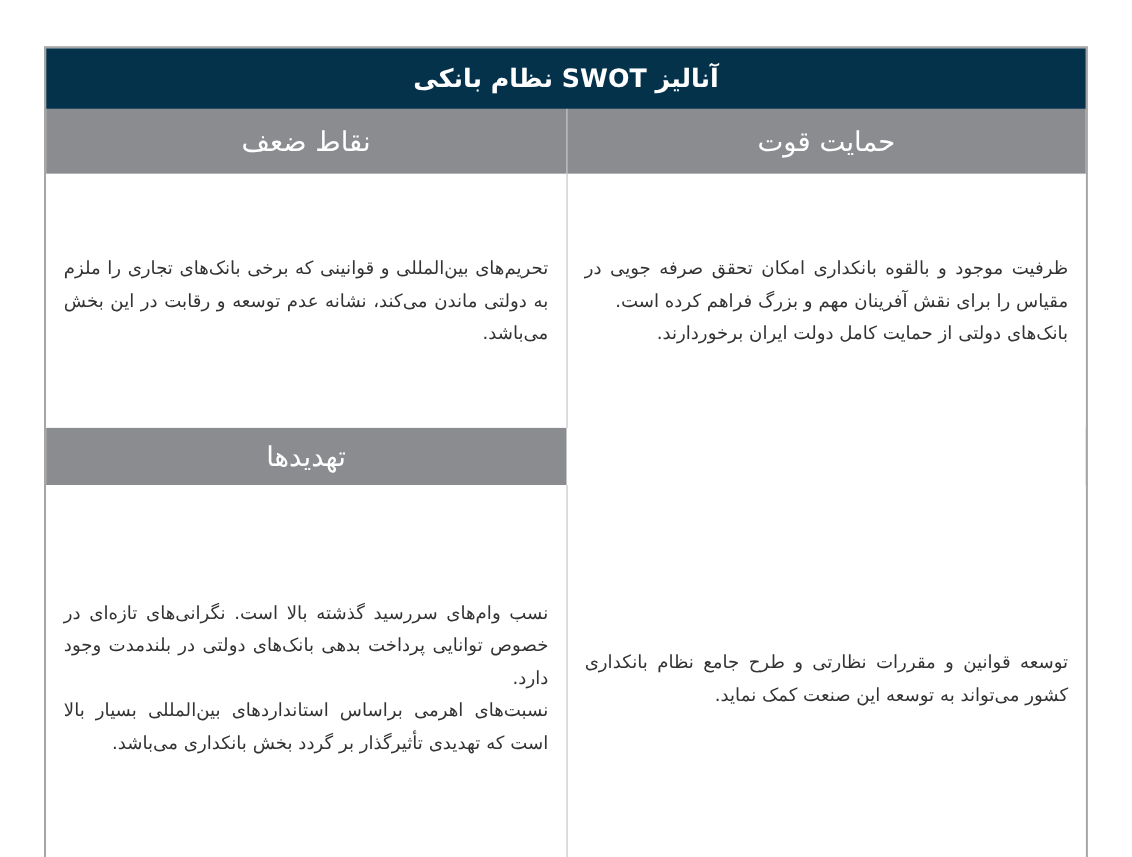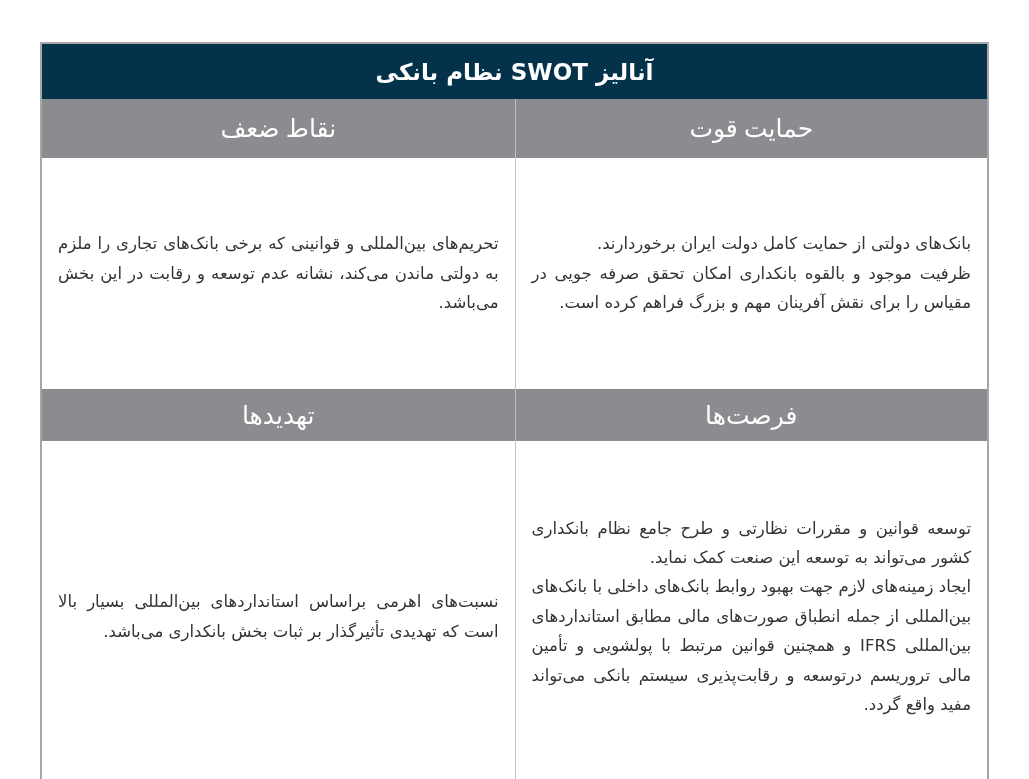--- a/index.html
+++ b/index.html
@@ -36,51 +36,50 @@
     background:#fff; color:var(--body_text);
     display:flex; flex-direction:column; justify-content:center;
     padding:26px 16px;
     font-size:16.5px; line-height:1.78;
   }
   .q-body p{
     direction:rtl; text-align:justify;
   }
   .col-left{grid-column:1;}
   .col-right{grid-column:2; border-left:1px solid var(--divider);}
-  .row-head1{grid-row:2;font-family:Liberation Serif, serif;}
+  .row-head1{grid-row:2;}
   .row-body1{grid-row:3;}
   .row-head2{grid-row:4;text-align:center;}
   .row-body2{grid-row:5;align-items:flex-end;}
 </style>
 </head>
 <body>
 
 <div class="swot">
 
   <div class="title-bar" dir="rtl">آنالیز SWOT نظام بانکی</div>
 
   <div class="q-head col-left row-head1" dir="rtl">نقاط ضعف</div>
 
   <div class="q-head col-right row-head1" dir="rtl">حمایت قوت</div>
 
   <div class="q-body col-left row-body1">
     <p>تحریم‌های بین‌المللی و قوانینی که برخی بانک‌های تجاری را ملزم به دولتی ماندن می‌کند، نشانه عدم توسعه و رقابت در این بخش می‌باشد.</p>
   </div>
 
   <div class="q-body col-right row-body1">
+    <p>ظرفیت موجود و بالقوه بانکداری امکان تحقق صرفه جویی در مقیاس را برای نقش آفرینان مهم و بزرگ فراهم کرده است.</p>
     <p>بانک‌های دولتی از حمایت کامل دولت ایران برخوردارند.</p>
-    <p>ظرفیت موجود و بالقوه بانکداری امکان تحقق صرفه جویی در مقیاس را برای نقش آفرینان مهم و بزرگ فراهم کرده است.</p>
   </div>
 
   <div class="q-head col-left row-head2" dir="rtl">تهدیدها</div>
 
-  <div class="q-head col-right row-head2" dir="rtl">فرصت‌ها</div>
 
   <div class="q-body col-left row-body2">
-    <p>نسبت‌های اهرمی براساس استانداردهای بین‌المللی بسیار بالا است که تهدیدی تأثیرگذار بر ثبات بخش بانکداری می‌باشد.</p>
+    <p>نسب وام‌های سررسید گذشته بالا است. نگرانی‌های تازه‌ای در خصوص توانایی پرداخت بدهی بانک‌های دولتی در بلندمدت وجود دارد.</p>
+    <p>نسبت‌های اهرمی براساس استانداردهای بین‌المللی بسیار بالا است که تهدیدی تأثیرگذار بر گردد بخش بانکداری می‌باشد.</p>
   </div>
 
   <div class="q-body col-right row-body2">
     <p>توسعه قوانین و مقررات نظارتی و طرح جامع نظام بانکداری کشور می‌تواند به توسعه این صنعت کمک نماید.</p>
-    <p>ایجاد زمینه‌های لازم جهت بهبود روابط بانک‌های داخلی با بانک‌های بین‌المللی از جمله انطباق صورت‌های مالی مطابق استانداردهای بین‌المللی IFRS و همچنین قوانین مرتبط با پولشویی و تأمین مالی تروریسم درتوسعه و رقابت‌پذیری سیستم بانکی می‌تواند مفید واقع گردد.</p>
   </div>
 
 </div>
 
 </body></html>

